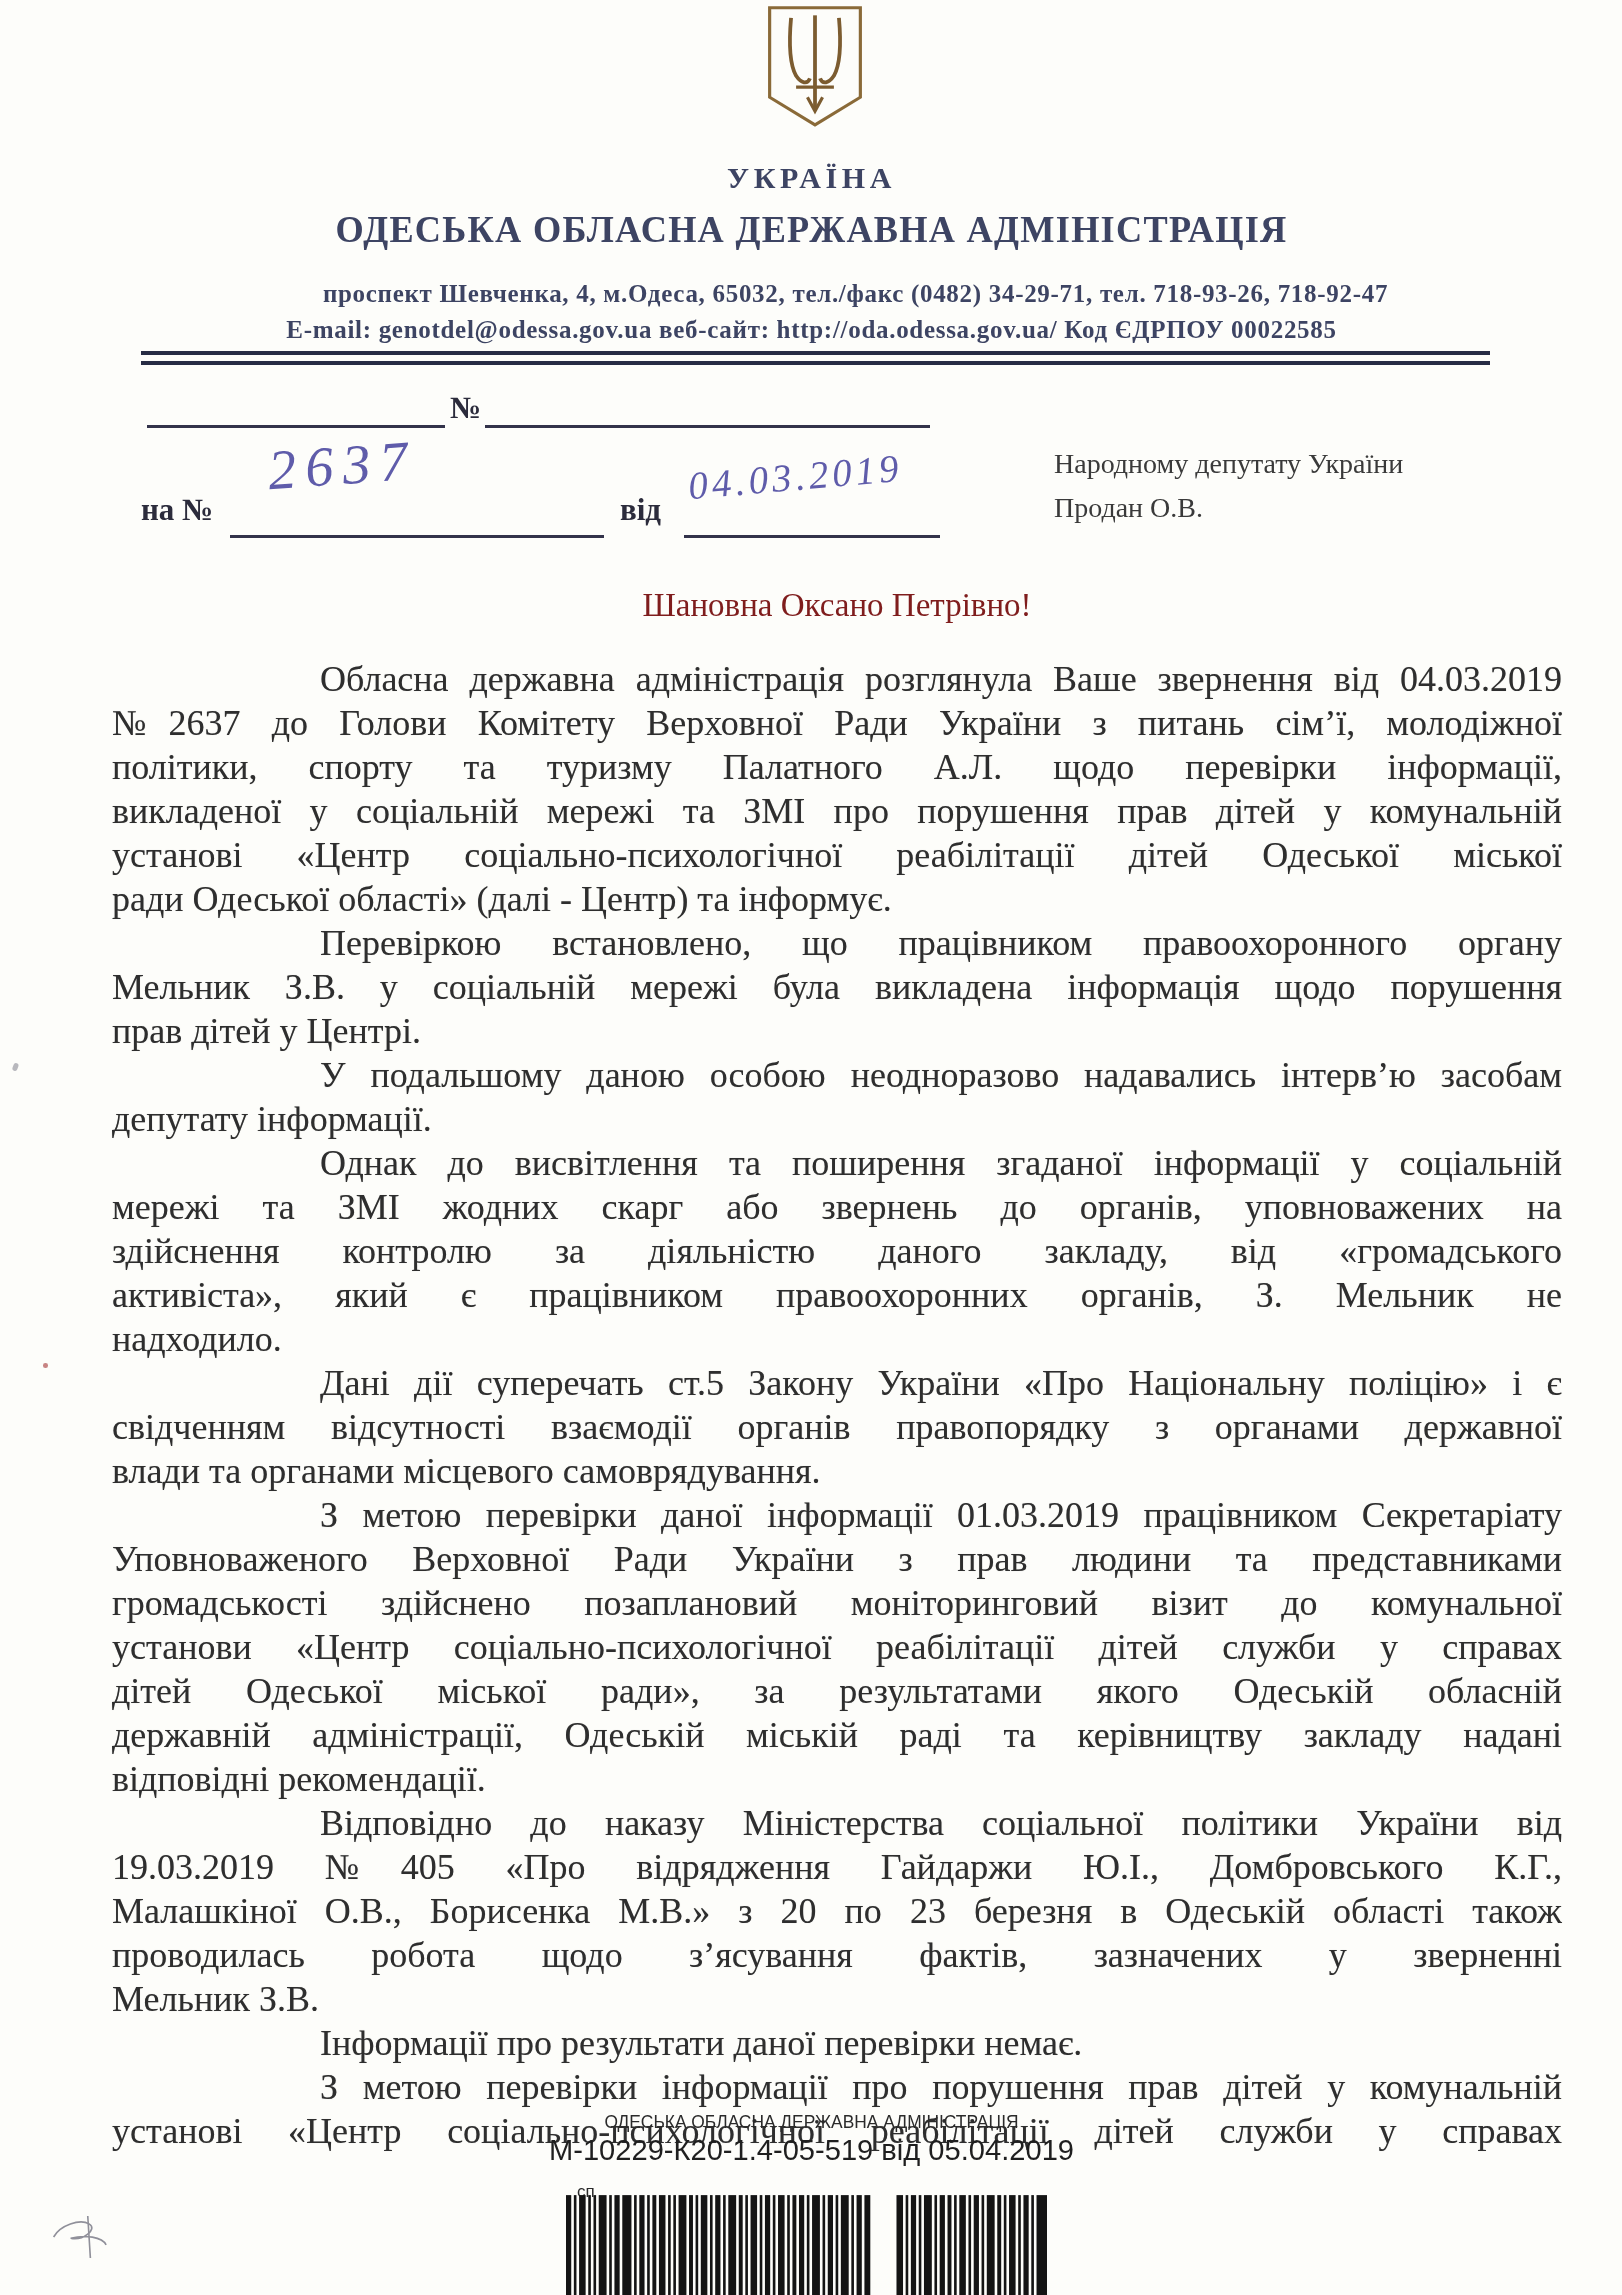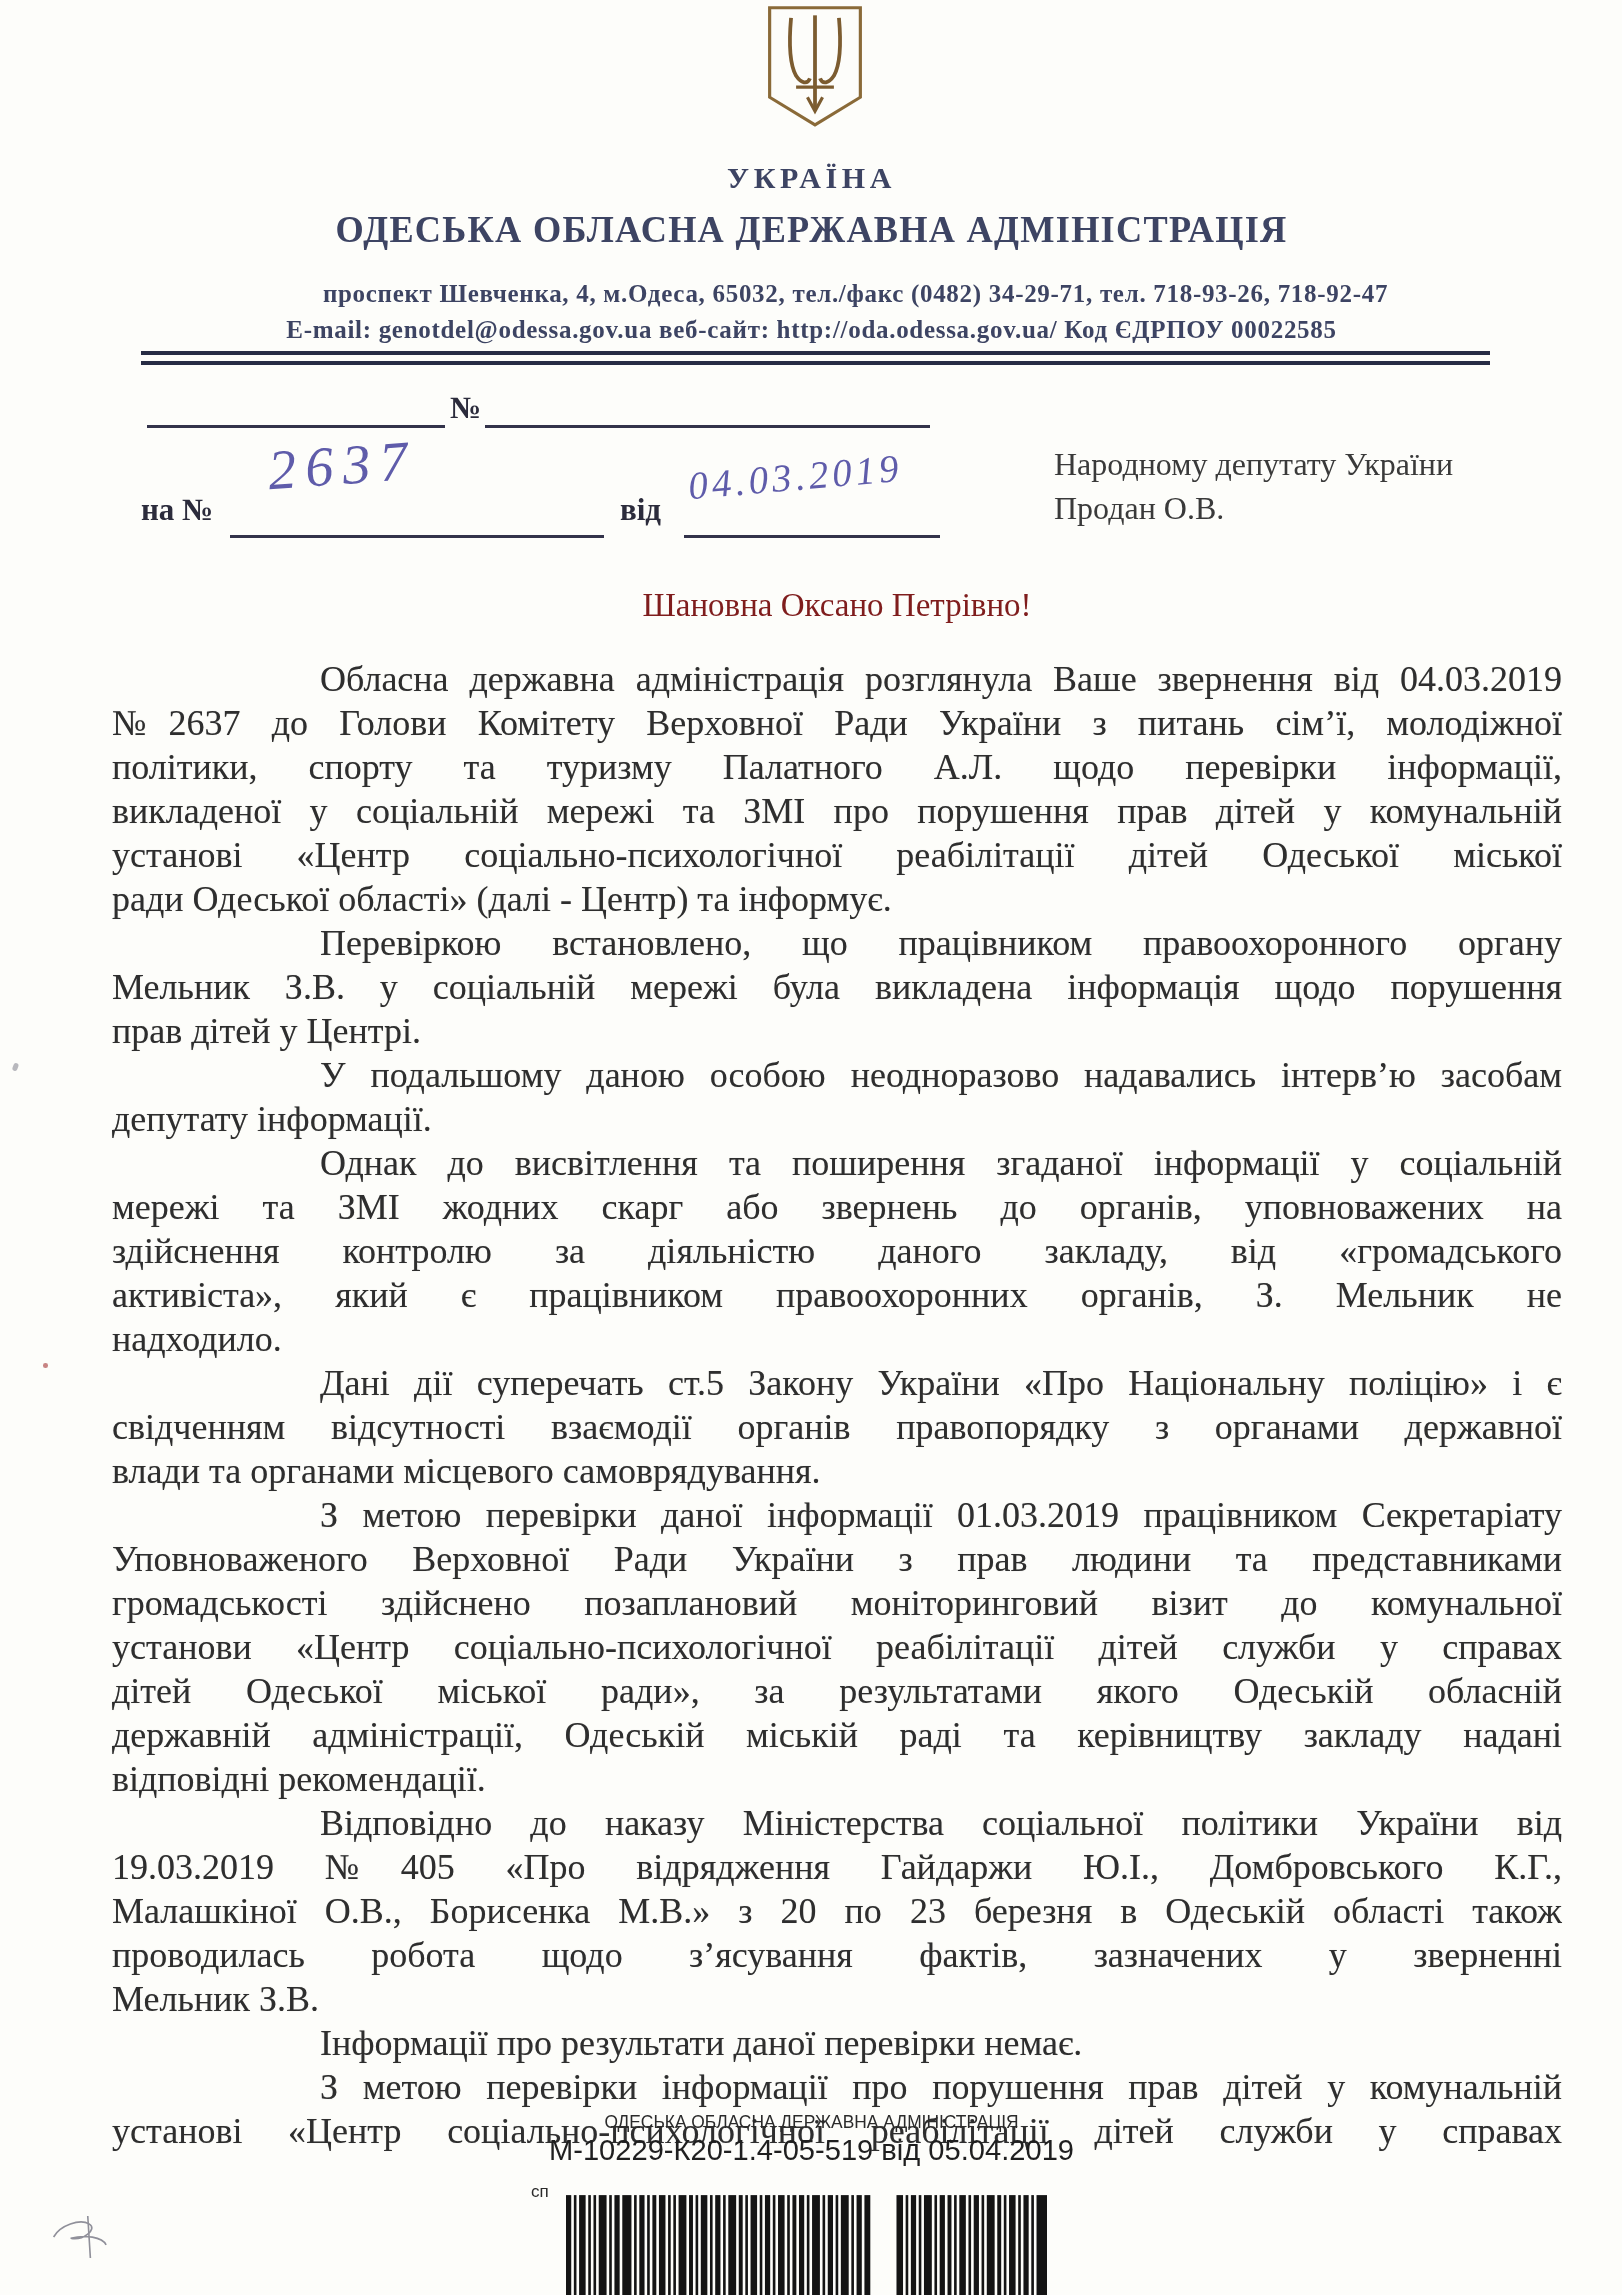--- a/index.html
+++ b/index.html
@@ -49,21 +49,21 @@
   .vid-label{left:620px;top:492px;}
   .hand{
     position:absolute;font-style:italic;color:#5f5caa;
     font-family:"Liberation Serif","DejaVu Serif",serif;
   }
   .hand-num{left:268px;top:433px;font-size:56px;letter-spacing:9.2px;transform:rotate(-4deg);}
   .hand-date{left:688px;top:454px;font-size:39px;letter-spacing:3.9px;transform:rotate(-5deg);}
   
   .recipient{
     position:absolute;left:1054px;top:442px;width:523px;
-    font-size:32px;line-height:44px;color:#3a3a3a;
+    font-size:28px;line-height:44px;color:#3a3a3a;
   }
   
   .salutation{
     position:absolute;left:112px;top:570px;width:1450px;
     text-align:center;font-size:33px;color:#7f1d1d;margin-top:17px;
   }
   .bodytext{
     position:absolute;left:112px;top:657px;width:1450px;
     font-size:36px;line-height:44px;
     text-shadow:0 0 0.7px rgba(55,55,55,.35);
@@ -76,21 +76,21 @@
     position:absolute;left:0;top:2111px;width:1623px;text-align:center;
     font-family:"Liberation Sans","DejaVu Sans",sans-serif;
     font-size:18.3px;color:#2b2b2b;transform:scaleX(.95);
   }
   .stamp-reg{
     position:absolute;left:0;top:2133px;width:1623px;text-align:center;
     font-family:"Liberation Sans","DejaVu Sans",sans-serif;
     font-size:30px;color:#1f1f1f;transform:scaleX(.97);
   }
   .sp-label{
-    position:absolute;left:531px;top:2182px;
+    position:absolute;left:577px;top:2182px;
     font-family:"Liberation Sans","DejaVu Sans",sans-serif;
     font-size:17px;color:#2b2b2b;text-align:right;
   }
   .barcode{position:absolute;left:566px;top:2195px;width:481px;height:101px;}
   
   .pencil{position:absolute;left:51px;top:2212px;width:63px;height:50px;}
   .speck-gray{position:absolute;left:13px;top:1063px;width:4.6px;height:7.8px;
     background:#9a9aa2;border-radius:2.6px;transform:rotate(20deg);opacity:.7;}
   .speck-red{position:absolute;left:43px;top:1363px;width:4.6px;height:4.6px;
     background:#b05050;border-radius:50%;opacity:.7;}

